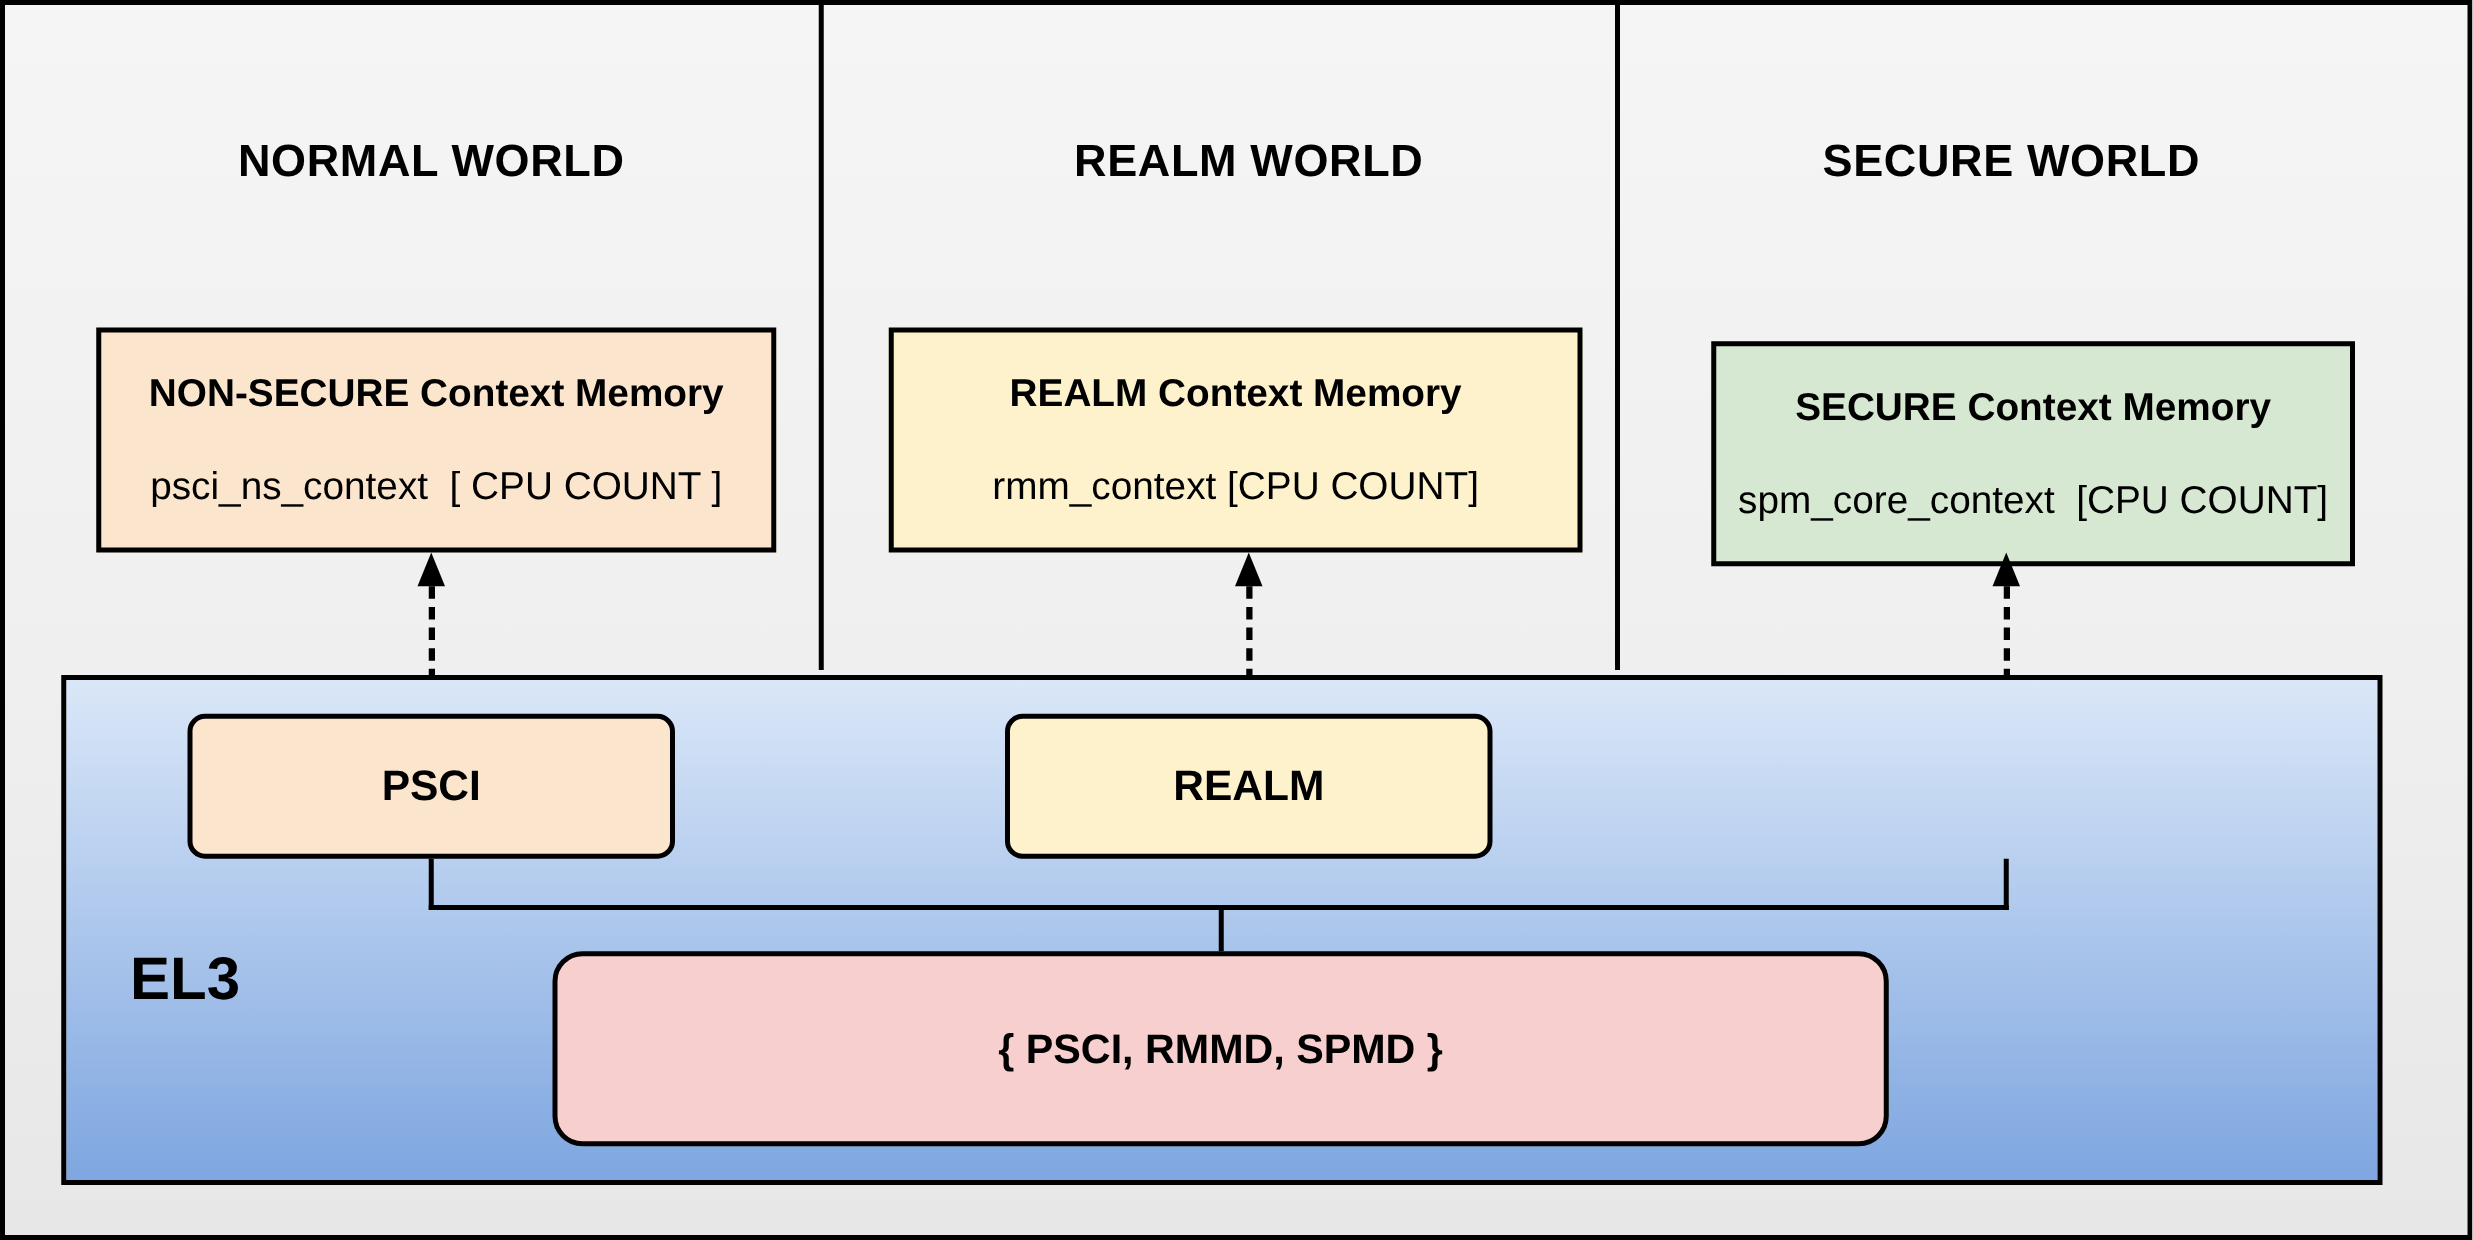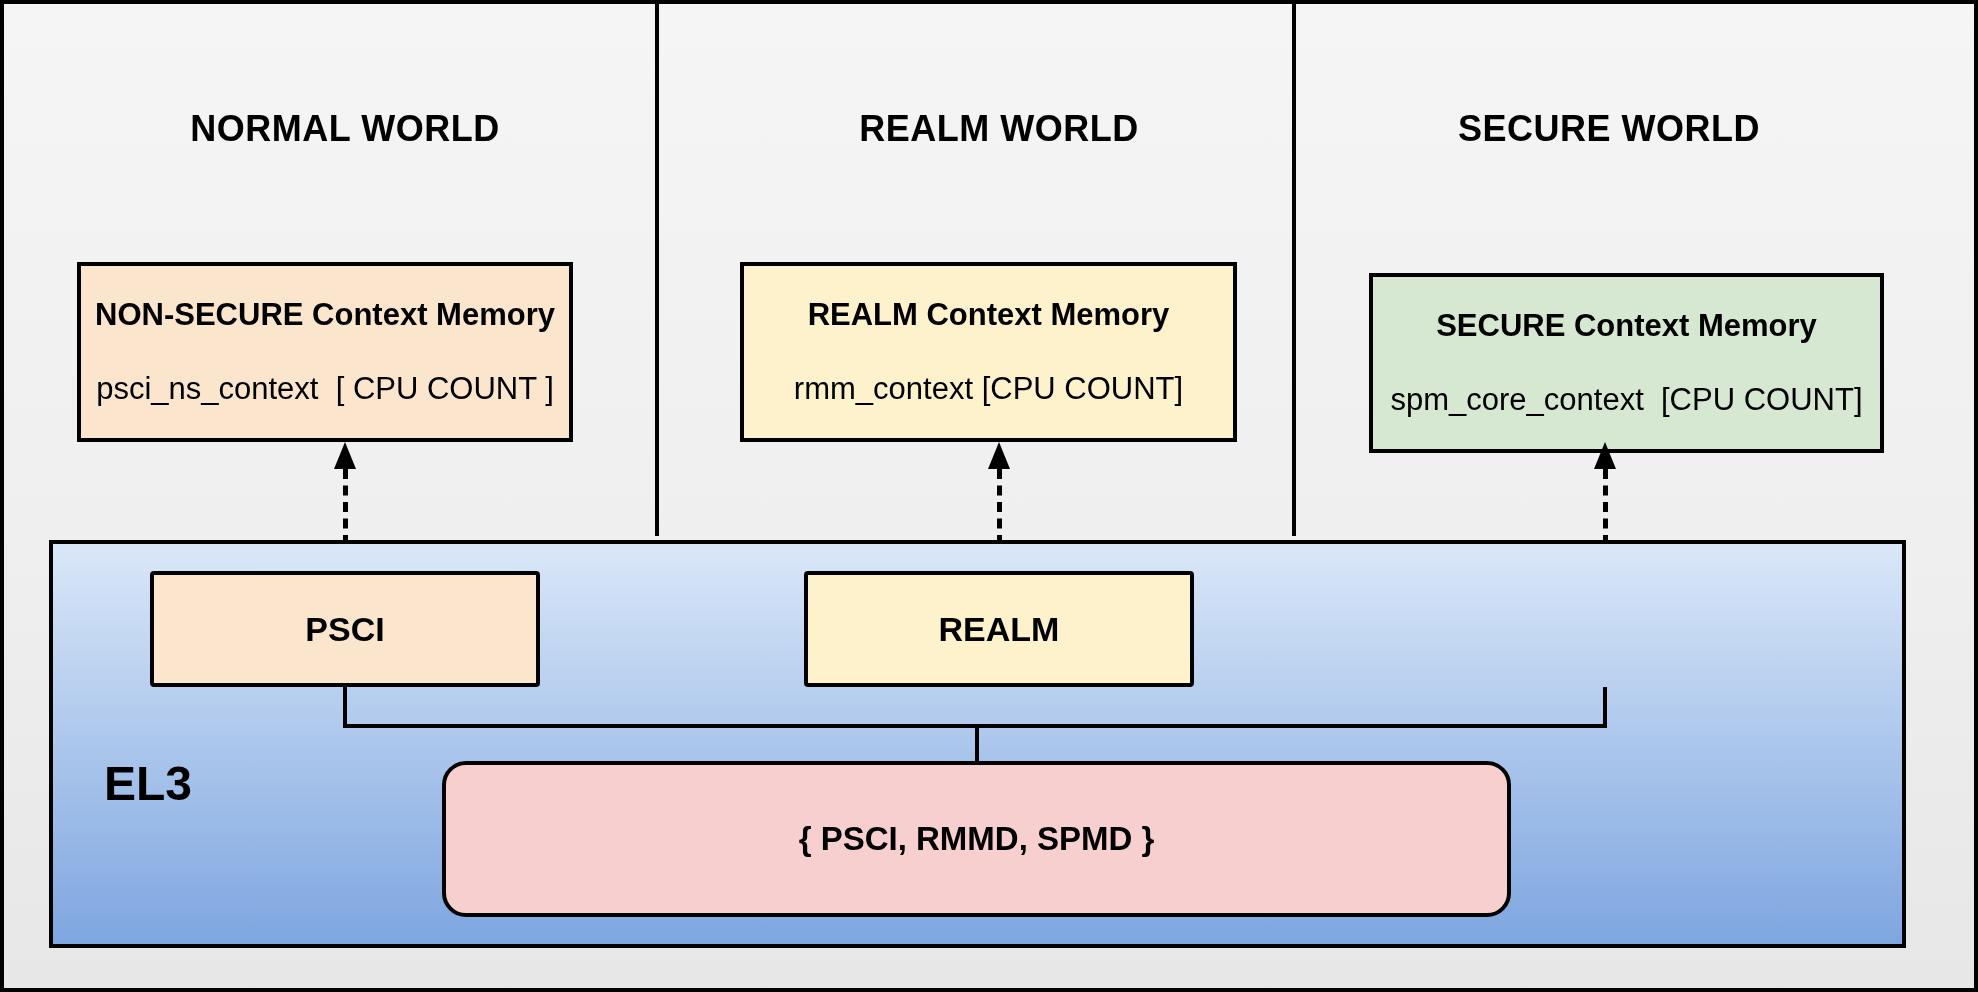--- a/index.html
+++ b/index.html
@@ -46,21 +46,21 @@
     border-top:27px solid #000;
   }
   .dash-line { flex:1; width:0; border-left:5px dashed #000; }
 
   #el3-region {
     position:absolute; left:45px; top:536px; width:1857px; height:408px;
     border:4px solid #000;
   }
   .dispatcher {
     position:absolute; top:567px; width:390px; height:116px;
-    border:4px solid #000; border-radius:4px;
+    border:4px solid #000; border-radius:14px;
     display:flex; align-items:center; justify-content:center;
     font-size:34px; font-weight:bold;
   }
   .connector { position:absolute; background:#000; }
 
   #runtime-box {
     position:absolute; left:438px; top:757px; width:1069px; height:156px;
     border:4px solid #000; border-radius:24px;
     display:flex; flex-direction:column; align-items:center; justify-content:center;
     gap:6px; text-align:center;
@@ -77,25 +77,25 @@
 
 <div id="canvas">
 
   <div class="world-divider" style="left:651px;"></div>
   <div class="world-divider" style="left:1288px;"></div>
 
   <div class="world-title" style="left:995px;">REALM WORLD</div>
   <div class="world-title" style="left:341px;">NORMAL WORLD</div>
   <div class="world-title" style="left:1605px;">SECURE WORLD</div>
 
-  <div class="ctx-box" style="left: 73px; width: 496px; background-color: rgb(252, 229, 205);">
+  <div class="ctx-box" style="left: 73px; width: 544px; background-color: rgb(252, 229, 205);">
     <div class="ctx-title">NON-SECURE Context Memory</div>
     <div class="ctx-sub">psci_ns_context  [ CPU COUNT ]</div>
   </div>
-  <div class="ctx-box" style="left: 736px; width: 497px; background-color: rgb(254, 242, 204);">
+  <div class="ctx-box" style="left: 707px; width: 555px; background-color: rgb(254, 242, 204);">
     <div class="ctx-title">REALM Context Memory</div>
     <div class="ctx-sub">rmm_context [CPU COUNT]</div>
   </div>
   <div class="ctx-box" style="left: 1365px; width: 515px; background-color: rgb(214, 232, 210); margin-top: 11px;">
     <div class="ctx-title">SECURE Context Memory</div>
     <div class="ctx-sub">spm_core_context  [CPU COUNT]</div>
   </div>
 
   <div class="dashed-arrow" style="left:328px;">
     <div class="arrowhead-up"></div>

